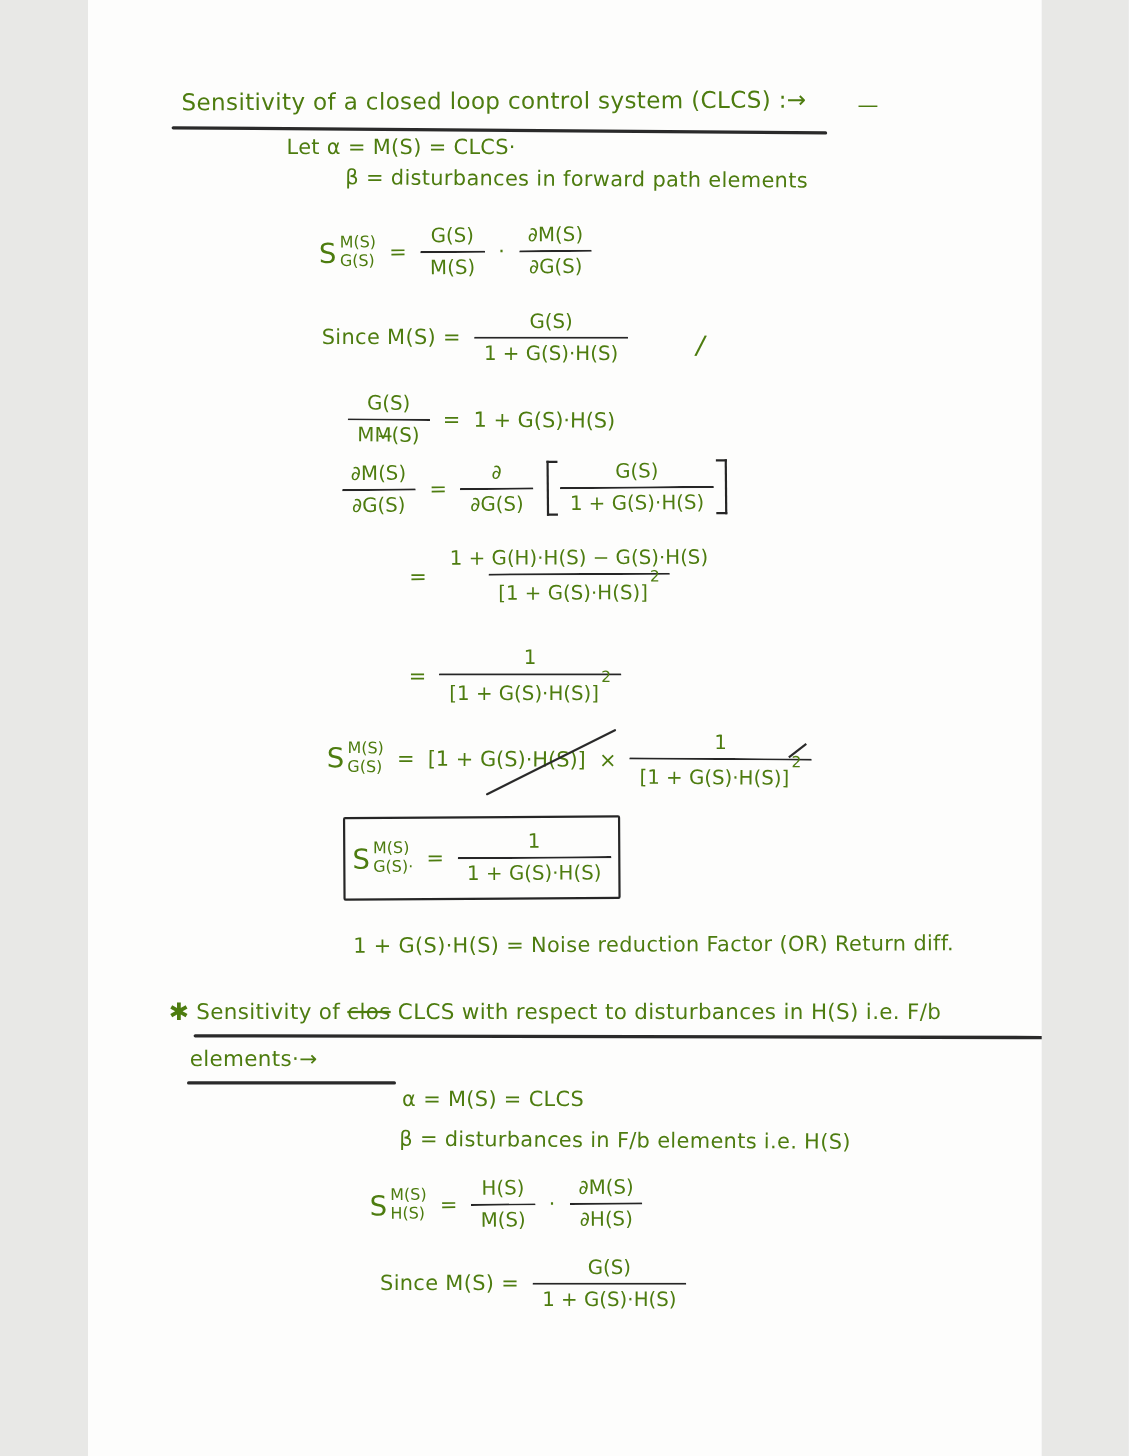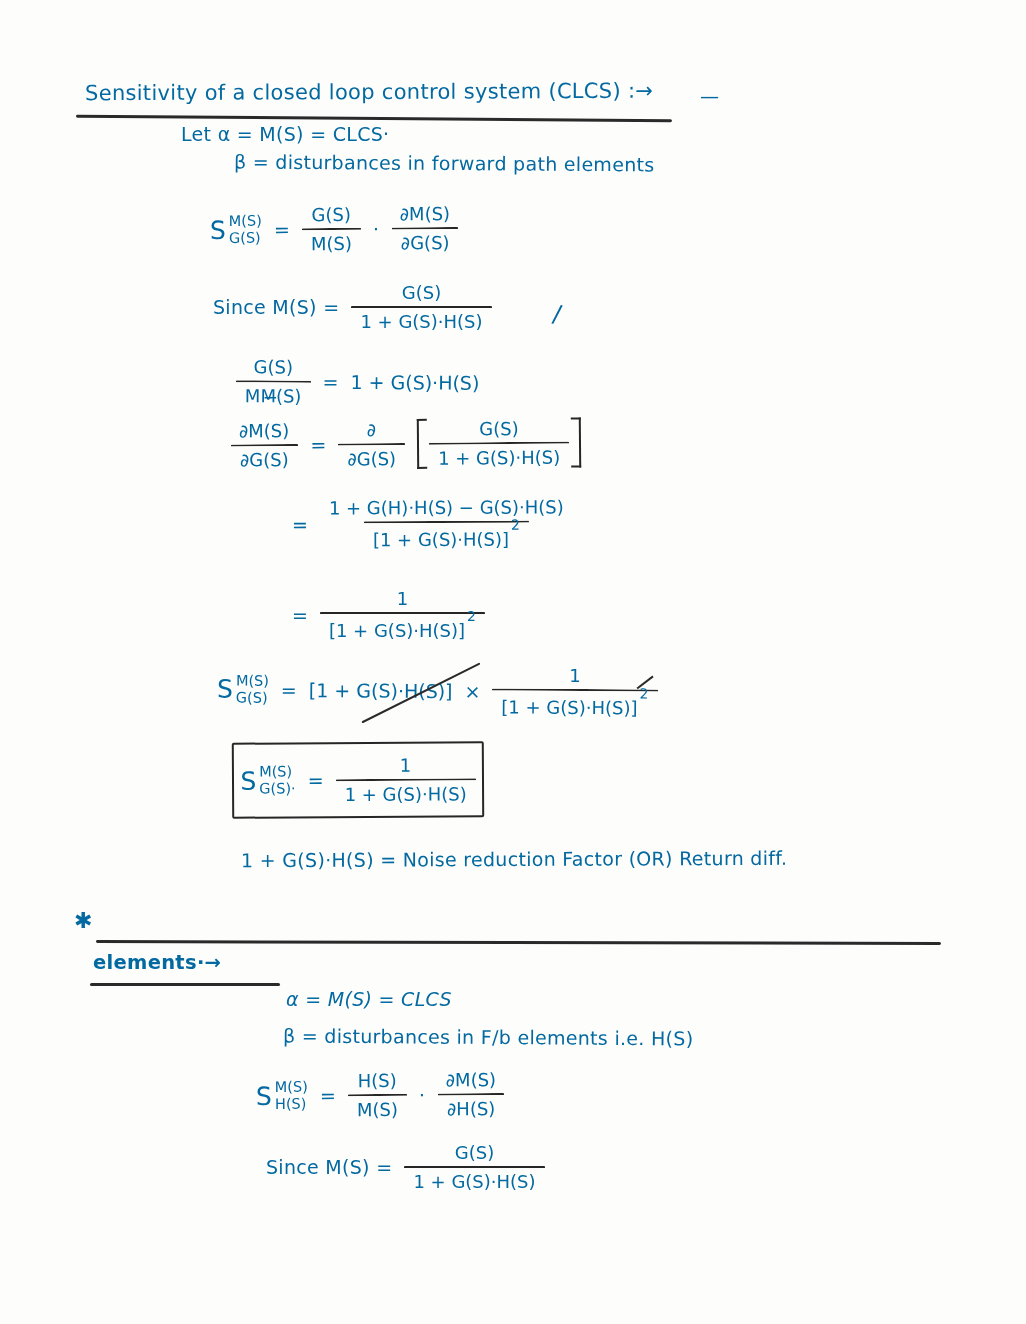--- a/index.html
+++ b/index.html
@@ -1,19 +1,19 @@
 <!DOCTYPE html>
 <html><head>
 <meta charset="utf-8">
 <style>
   * { margin:0; padding:0; box-sizing:border-box; }
   html,body { background:#e8e8e6; }
   #page {
-    position:relative; width:1026px; height:1324px; margin:0 auto;
-    background:#fdfdfc; color:#0369a1; overflow:hidden;
+    position:relative; width:867px; height:1324px; margin:0 auto;
+    background:#fdfdfc; color:#4d7c0f; overflow:hidden;
     font-family:"DejaVu Sans", sans-serif;
   }
   .abs { position:absolute; }
   .txt { font-size:19px; letter-spacing:.3px; white-space:nowrap; }
   .row { display:flex; align-items:center; gap:12px; white-space:nowrap; }
   .eq  { font-size:19px; }
   
   .frac { display:inline-flex; flex-direction:column; align-items:center; line-height:1.18; font-size:18px; }
   .frac .num { padding:0 9px 3px; }
   .frac .den { border-top:2.4px solid #262626; padding:3px 9px 0; border-radius:1px; }
@@ -161,25 +161,26 @@
     <span>=</span>
     <span class="frac">
       <span class="num">1</span>
       <span class="den">1 + G(S)·H(S)</span>
     </span>
   </div>
 
   <div class="abs txt tilt-c" style="left:241px; top:848px;">1 + G(S)·H(S) = Noise reduction Factor (OR) Return diff.</div>
 
   <div class="abs txt" style="left:74px; top:908px; font-size:22px;">✱</div>
+  <div class="abs txt" style="left:99px; top:908px; font-size:19.5px;"><span>Sensitivity of </span><span class="strikethrough">clos</span><span> CLCS with respect to disturbances in H(S) i.e. F/b</span></div>
   <div class="stroke" style="left:96px; top:941px; width:845px; transform:rotate(.12deg);"></div>
-  <div class="abs txt" style="left:93px; top:951px; font-size:19.5px;font-weight:bold;">elements·→</div>
+  <div class="abs txt" style="left:93px; top:951px; font-size:19.5px;">elements·→</div>
   <div class="stroke" style="left:90px; top:983px; width:190px;"></div>
 
-  <div class="abs txt" style="left:286px; top:988px;font-style:italic;">α = M(S) = CLCS</div>
+  <div class="abs txt" style="left:286px; top:988px;">α = M(S) = CLCS</div>
   <div class="abs txt tilt-b" style="left:283px; top:1026px;">β = disturbances in F/b elements i.e. H(S)</div>
 
   <div class="abs row eq tilt-a" style="left:256px; top:1070px;">
     <span class="sgroup">
       <span class="sbase">S</span>
       <span class="sstack">
         <span class="ssup">M(S)</span>
         <span class="ssub">H(S)</span>
       </span>
     </span>

